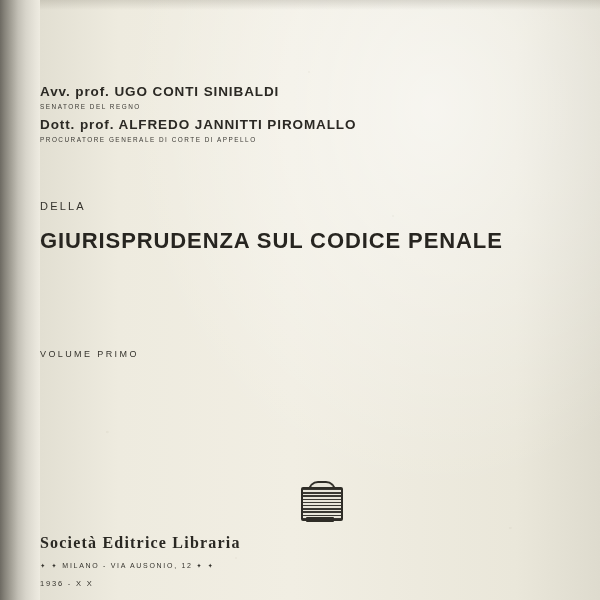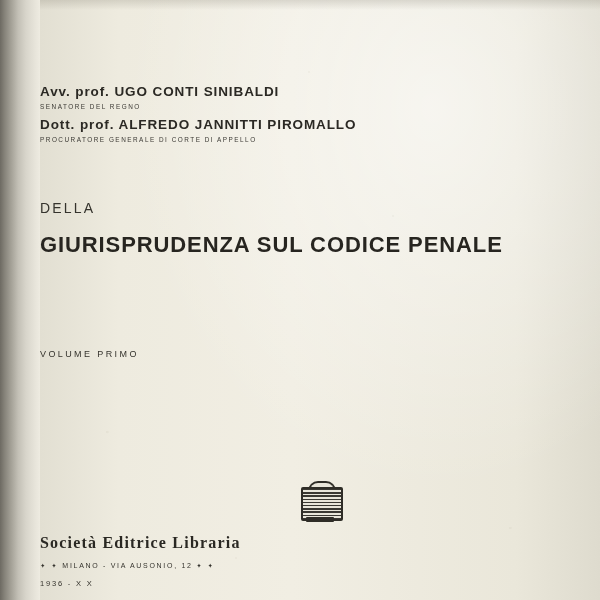--- a/index.html
+++ b/index.html
@@ -107,21 +107,21 @@
     right: 0;
   }
   .title-main {
     font-size: 23px;
     letter-spacing: 2.0px;
     font-weight: 600;
     color: #28261f;
     white-space: nowrap;
   }
   .title-della {
-    font-size: 14px;
+    font-size: 11px;
     letter-spacing: 2.2px;
     color: #35332d;
     margin-top: 14px;
     margin-bottom: 16px;
   }
   .title-sub {
     font-size: 22px;
     letter-spacing: 0.9px;
     font-weight: 600;
     color: #272520;

